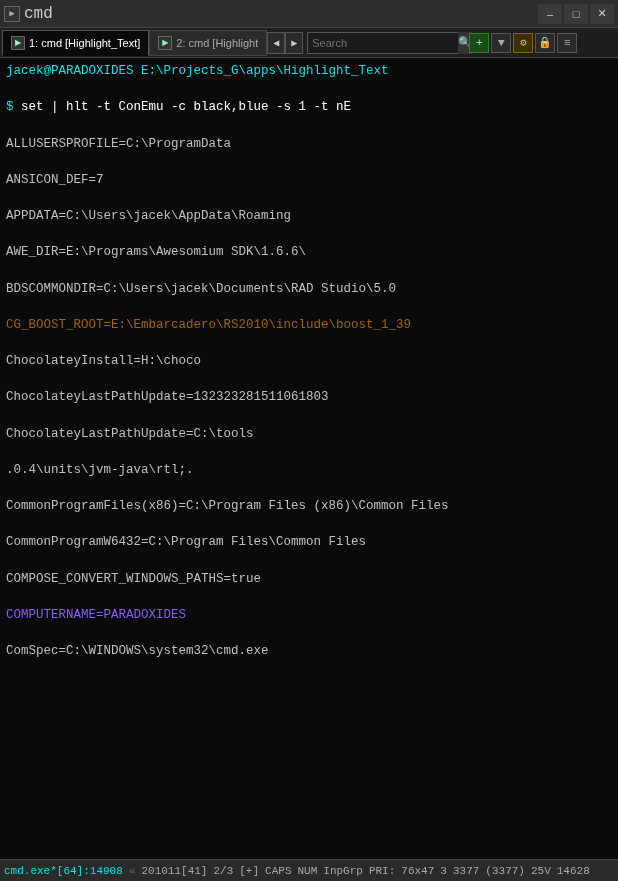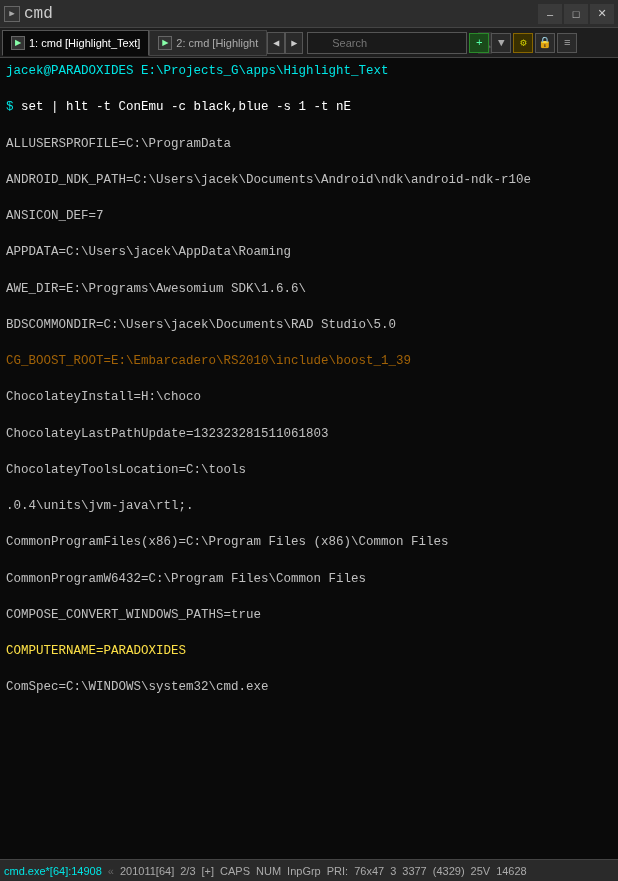--- a/index.html
+++ b/index.html
@@ -100,21 +100,20 @@
     }
     .search-box {
       display: flex;
       align-items: center;
       margin-left: 4px;
       background: #1a1a1a;
       border: 1px solid #555;
       height: 22px;
       flex: 1;
       max-width: 160px;
-      padding-left: 20px;
     }
     .search-box input {
       background: transparent;
       border: none;
       color: #ccc;
       font-size: 11px;
       font-family: 'Segoe UI', sans-serif;
       padding: 0 4px;
       flex: 1;
       outline: none;
@@ -161,21 +160,21 @@
       position: absolute;
       bottom: 0;
       left: 0;
       right: 0;
       height: 22px;
       background: #2a2a2a;
       border-top: 1px solid #444;
       display: flex;
       align-items: center;
       padding: 0 4px;
-      font-family: Liberation Sans, sans-serif;
+      font-family: Liberation Mono, monospace;
       font-size: 11px;
       color: #ccc;
       gap: 6px;
     }
     .status-item { color: #aaa; }
     .status-highlight { color: #00e5e5; }
     .status-sep { color: #666; }
   </style>
 </head>
 <body>
@@ -212,34 +211,33 @@
     <div class="tab-action-btn">▼</div>
     <div class="tab-action-btn gold">⚙</div>
     <div class="tab-action-btn lock">🔒</div>
     <div class="tab-action-btn">≡</div>
   </div>
 </div>
 
 <div class="terminal" id="terminal-content"><span class="line"><span style="color:#00e5e5">jacek@PARADOXIDES E:\Projects_G\apps\Highlight_Text</span></span>
 <span class="line"><span style="color:#00e5e5">$ </span><span style="color:#fff">set | hlt -t ConEmu -c black,blue -s 1 -t nE</span></span>
 <span class="line"><span style="color:#c0c0c0">ALLUSERSPROFILE=C:\ProgramData</span></span>
-<span class="line"><span style="color:#c0c0c0">ANDROID_NDK_PATH=C:\Users\jacek\Documents\Android\ndk\android-ndk-r10e</span></span>
 <span class="line"><span style="color:#c0c0c0">ANSICON_DEF=7</span></span>
 <span class="line"><span style="color:#c0c0c0">APPDATA=C:\Users\jacek\AppData\Roaming</span></span>
 <span class="line"><span style="color:#c0c0c0">AWE_DIR=E:\Programs\Awesomium SDK\1.6.6\</span></span>
 <span class="line"><span style="color:#c0c0c0">BDSCOMMONDIR=C:\Users\jacek\Documents\RAD Studio\5.0</span></span>
 <span class="line"><span style="color:#a16207">CG_BOOST_ROOT=E:\Embarcadero\RS2010\include\boost_1_39</span></span>
 <span class="line"><span style="color:#c0c0c0">ChocolateyInstall=H:\choco</span></span>
 <span class="line"><span style="color:#c0c0c0">ChocolateyLastPathUpdate=132323281511061803</span></span>
-<span class="line"><span style="color:#c0c0c0">ChocolateyToolsLocation=C:\tools</span></span>
+<span class="line"><span style="color:#c0c0c0">ChocolateyLastPathUpdate=C:\tools</span></span>
 <span class="line"><span style="color:#c0c0c0">.0.4\units\jvm-java\rtl;.</span></span>
 <span class="line"><span style="color:#c0c0c0">CommonProgramFiles(x86)=C:\Program Files (x86)\Common Files</span></span>
 <span class="line"><span style="color:#c0c0c0">CommonProgramW6432=C:\Program Files\Common Files</span></span>
 <span class="line"><span style="color:#c0c0c0">COMPOSE_CONVERT_WINDOWS_PATHS=true</span></span>
-<span class="line"><span style="color:#fde047">COMPUTERNAME=PARADOXIDES</span></span>
+<span class="line"><span style="color:#8b5cf6">COMPUTERNAME=PARADOXIDES</span></span>
 <span class="line"><span style="color:#c0c0c0">ComSpec=C:\WINDOWS\system32\cmd.exe</span></span>
 
 
 
 
 
 
 
 
 
@@ -257,26 +255,26 @@
 
 
 
 
 
 </div>
 
 <div class="status-bar">
   <span class="status-highlight">cmd.exe*[64]:14908</span>
   <span class="status-sep">«</span>
-  <span class="status-item">201011[64]</span>
+  <span class="status-item">201011[41]</span>
   <span class="status-item">2/3</span>
   <span class="status-item">[+]</span>
   <span class="status-item">CAPS</span>
   <span class="status-item">NUM</span>
   <span class="status-item">InpGrp</span>
   <span class="status-item">PRI:</span>
   <span class="status-item">76x47</span>
   <span class="status-item">3</span>
   <span class="status-item">3377</span>
-  <span class="status-item">(4329)</span>
+  <span class="status-item">(3377)</span>
   <span class="status-item">25V</span>
   <span class="status-item">14628</span>
 </div>
 
 </body></html>

